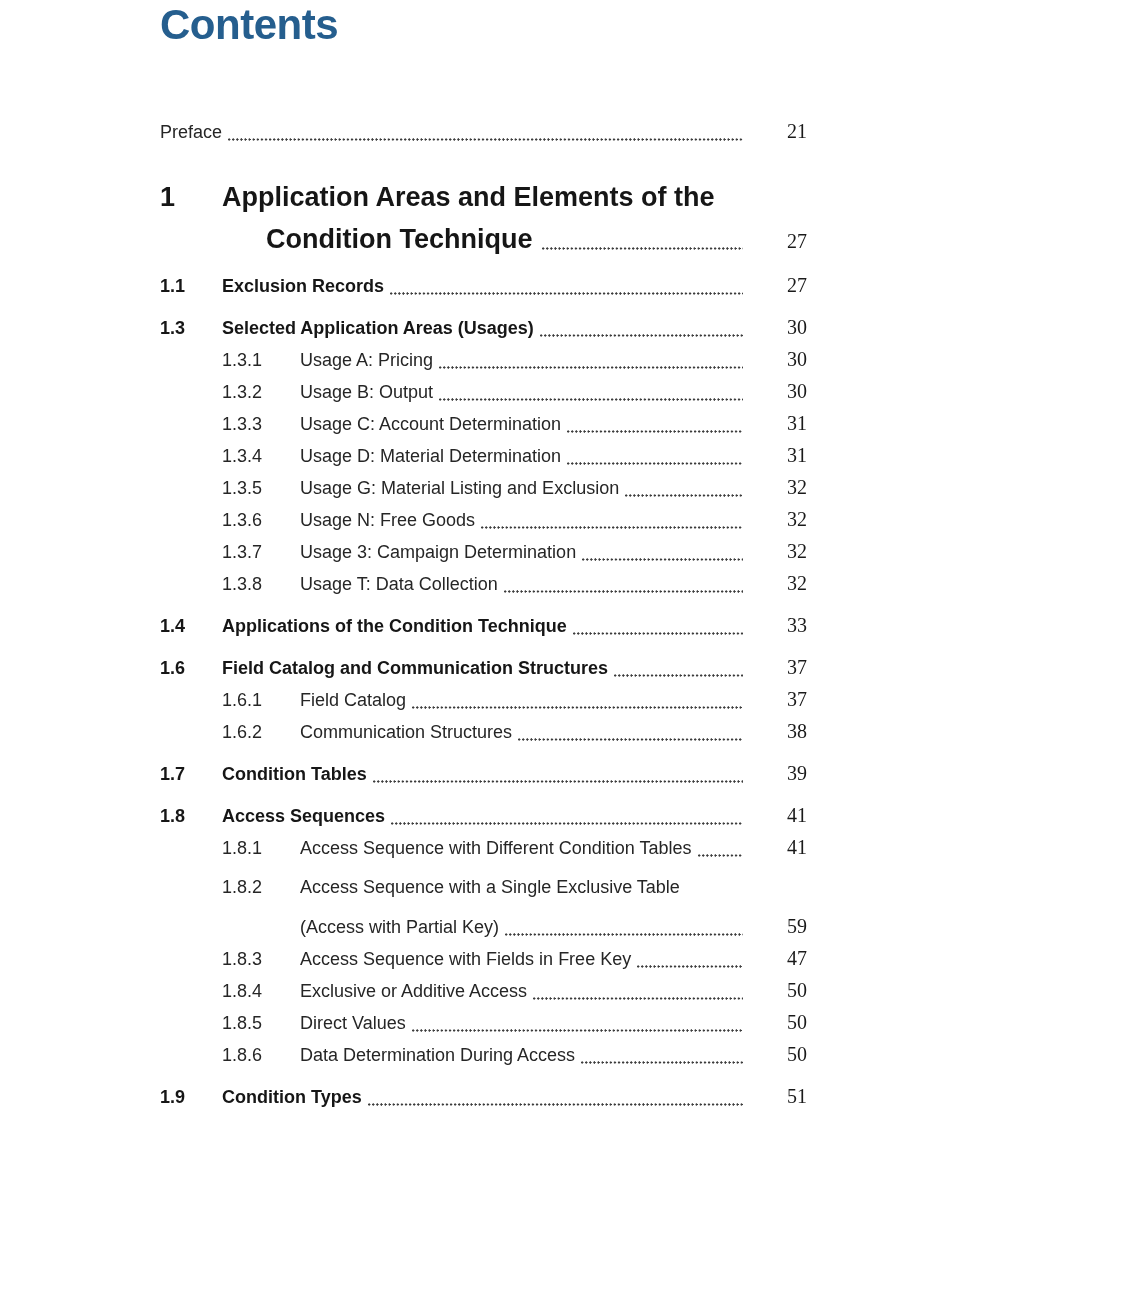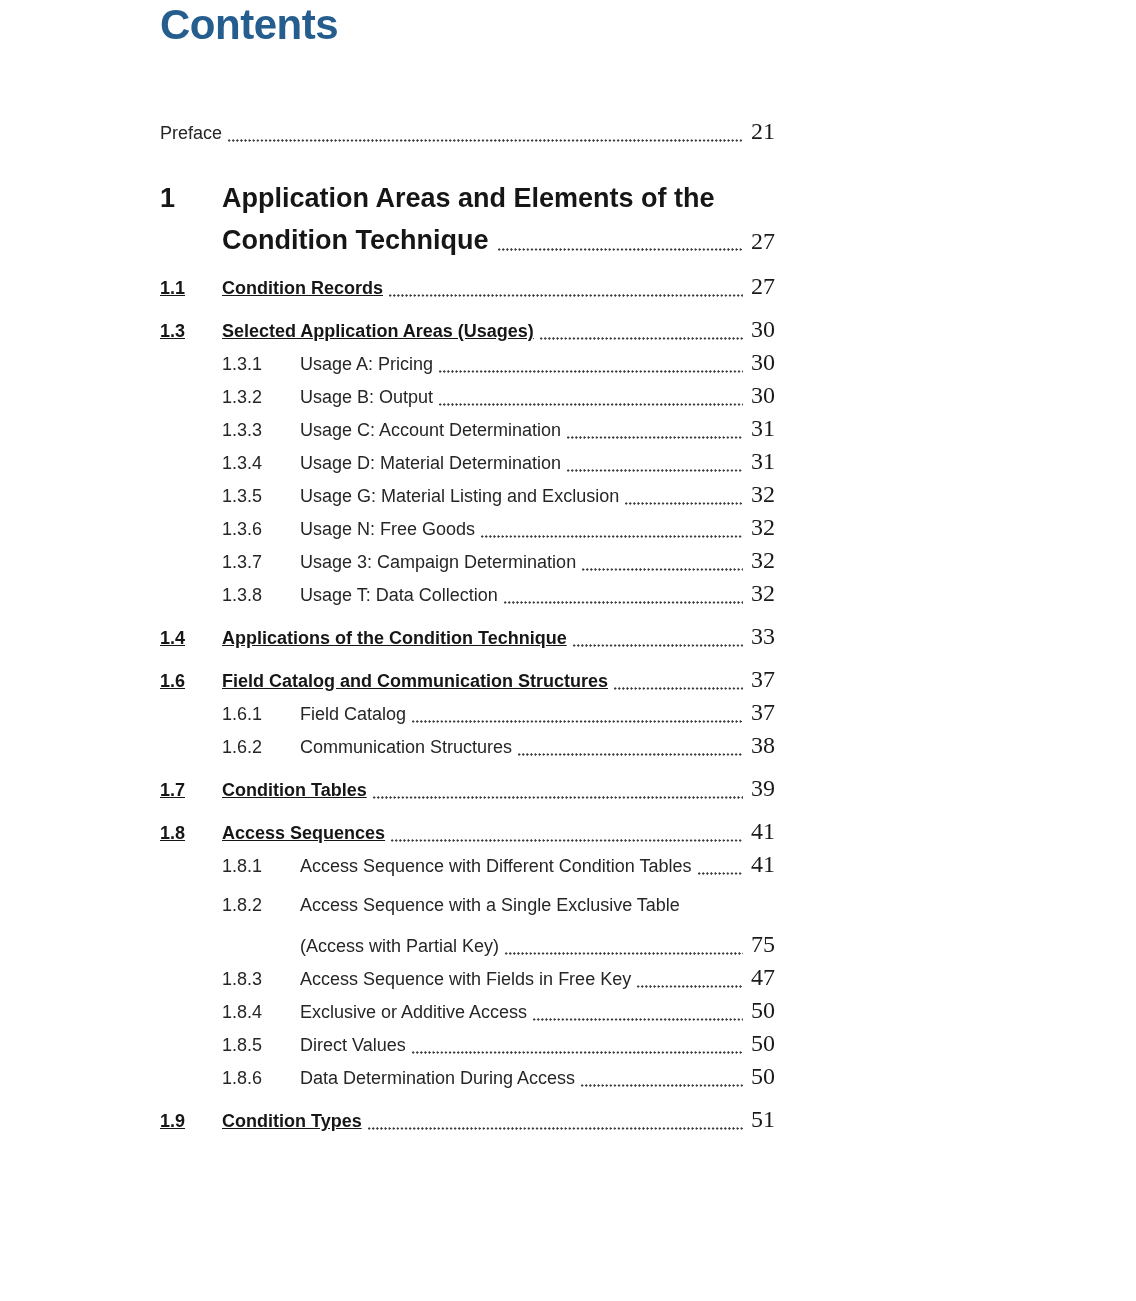--- a/index.html
+++ b/index.html
@@ -18,27 +18,27 @@
   }
 
   
   .row{display:flex;align-items:baseline;font-size:18px;line-height:31px;white-space:nowrap;}
   .row.multi{display:block;}
   .rline{display:flex;align-items:baseline;line-height:31px;white-space:nowrap;margin-top:8px;}
   .row .num{flex:0 0 62px;}
   .row.sub{padding-left:62px;}
   .row.sub .num,.row.sub .rline .num{flex:0 0 78px;}
   .row.top{margin-top:10px;}
-  .row.top .num,.row.top .ttl{font-weight:bold;color:#161616;text-decoration:underline;}
+  .row.top .num,.row.top .ttl{font-weight:bold;color:#161616;}
   .row.sub .num,.row.sub .ttl{font-weight:normal;color:#262626;}
   .ttl{white-space:nowrap;}
 
   .pg{
-    flex:0 0 56px;
-    font-family:"Liberation Serif",serif;font-size:24px;font-weight:normal;
+    flex:0 0 56px;text-align:right;
+    font-family:"Liberation Serif",serif;font-size:20px;font-weight:normal;
     color:#1a1a1a;line-height:31px;
   }
 
   .leader{
     flex:1 1 auto;min-width:12px;height:3px;
     align-self:flex-end;margin:0 8px 7px 6px;
     background-image:radial-gradient(circle at 1.1px 1.5px,#3c3c3c 0.95px,transparent 1.3px);
     background-size:4.1px 3px;background-repeat:repeat-x;background-position:left bottom;
   }
 
@@ -50,21 +50,21 @@
   .part{
     margin-top:72px;font-size:28px;line-height:40px;
     color:#2f76b5;font-weight:normal;letter-spacing:0.5px;
   }
   .part .part-title{margin-left:40px;}
 
   
   .chapter{display:flex;margin-top:28px;font-size:27px;line-height:42px;font-weight:bold;color:#161616;}
   .chapter .num{flex:0 0 62px;}
   .ch-lines{flex:1 1 auto;min-width:0;}
-  .ch-l2{display:flex;align-items:baseline;}
+  .ch-l2{display:flex;align-items:baseline;margin-left:44px;}
   .ch-l2 .ch-ttl{white-space:nowrap;}
   .ch-l2 .leader{margin:0 8px 10px 10px;}
   .ch-l2 .pg{font-weight:normal;}
 
   .sections-list{margin:0;}
 </style>
 </head>
 <body>
 
 <div class="page">
@@ -86,21 +86,21 @@
         <span class="ch-ttl">Condition Technique</span>
         <span class="leader"></span>
         <span class="pg">27</span>
       </div>
     </div>
   </div>
 
   <div class="sections-list">
       <div class="row top">
         <span class="num">1.1</span>
-        <span class="ttl">Condition Records</span>
+        <span class="ttl">Exclusion Records</span>
         <span class="leader"></span>
         <span class="pg">27</span>
       </div>
       <div class="row top">
         <span class="num">1.3</span>
         <span class="ttl">Selected Application Areas (Usages)</span>
         <span class="leader"></span>
         <span class="pg">30</span>
       </div>
       <div class="row sub">
@@ -195,21 +195,21 @@
       </div>
       <div class="row sub multi">
         <div class="rline">
           <span class="num">1.8.2</span>
           <span class="ttl">Access Sequence with a Single Exclusive Table</span>
         </div>
         <div class="rline">
           <span class="num"></span>
           <span class="ttl">(Access with Partial Key)</span>
           <span class="leader"></span>
-          <span class="pg">75</span>
+          <span class="pg">59</span>
         </div>
       </div>
       <div class="row sub">
         <span class="num">1.8.3</span>
         <span class="ttl">Access Sequence with Fields in Free Key</span>
         <span class="leader"></span>
         <span class="pg">47</span>
       </div>
       <div class="row sub">
         <span class="num">1.8.4</span>

